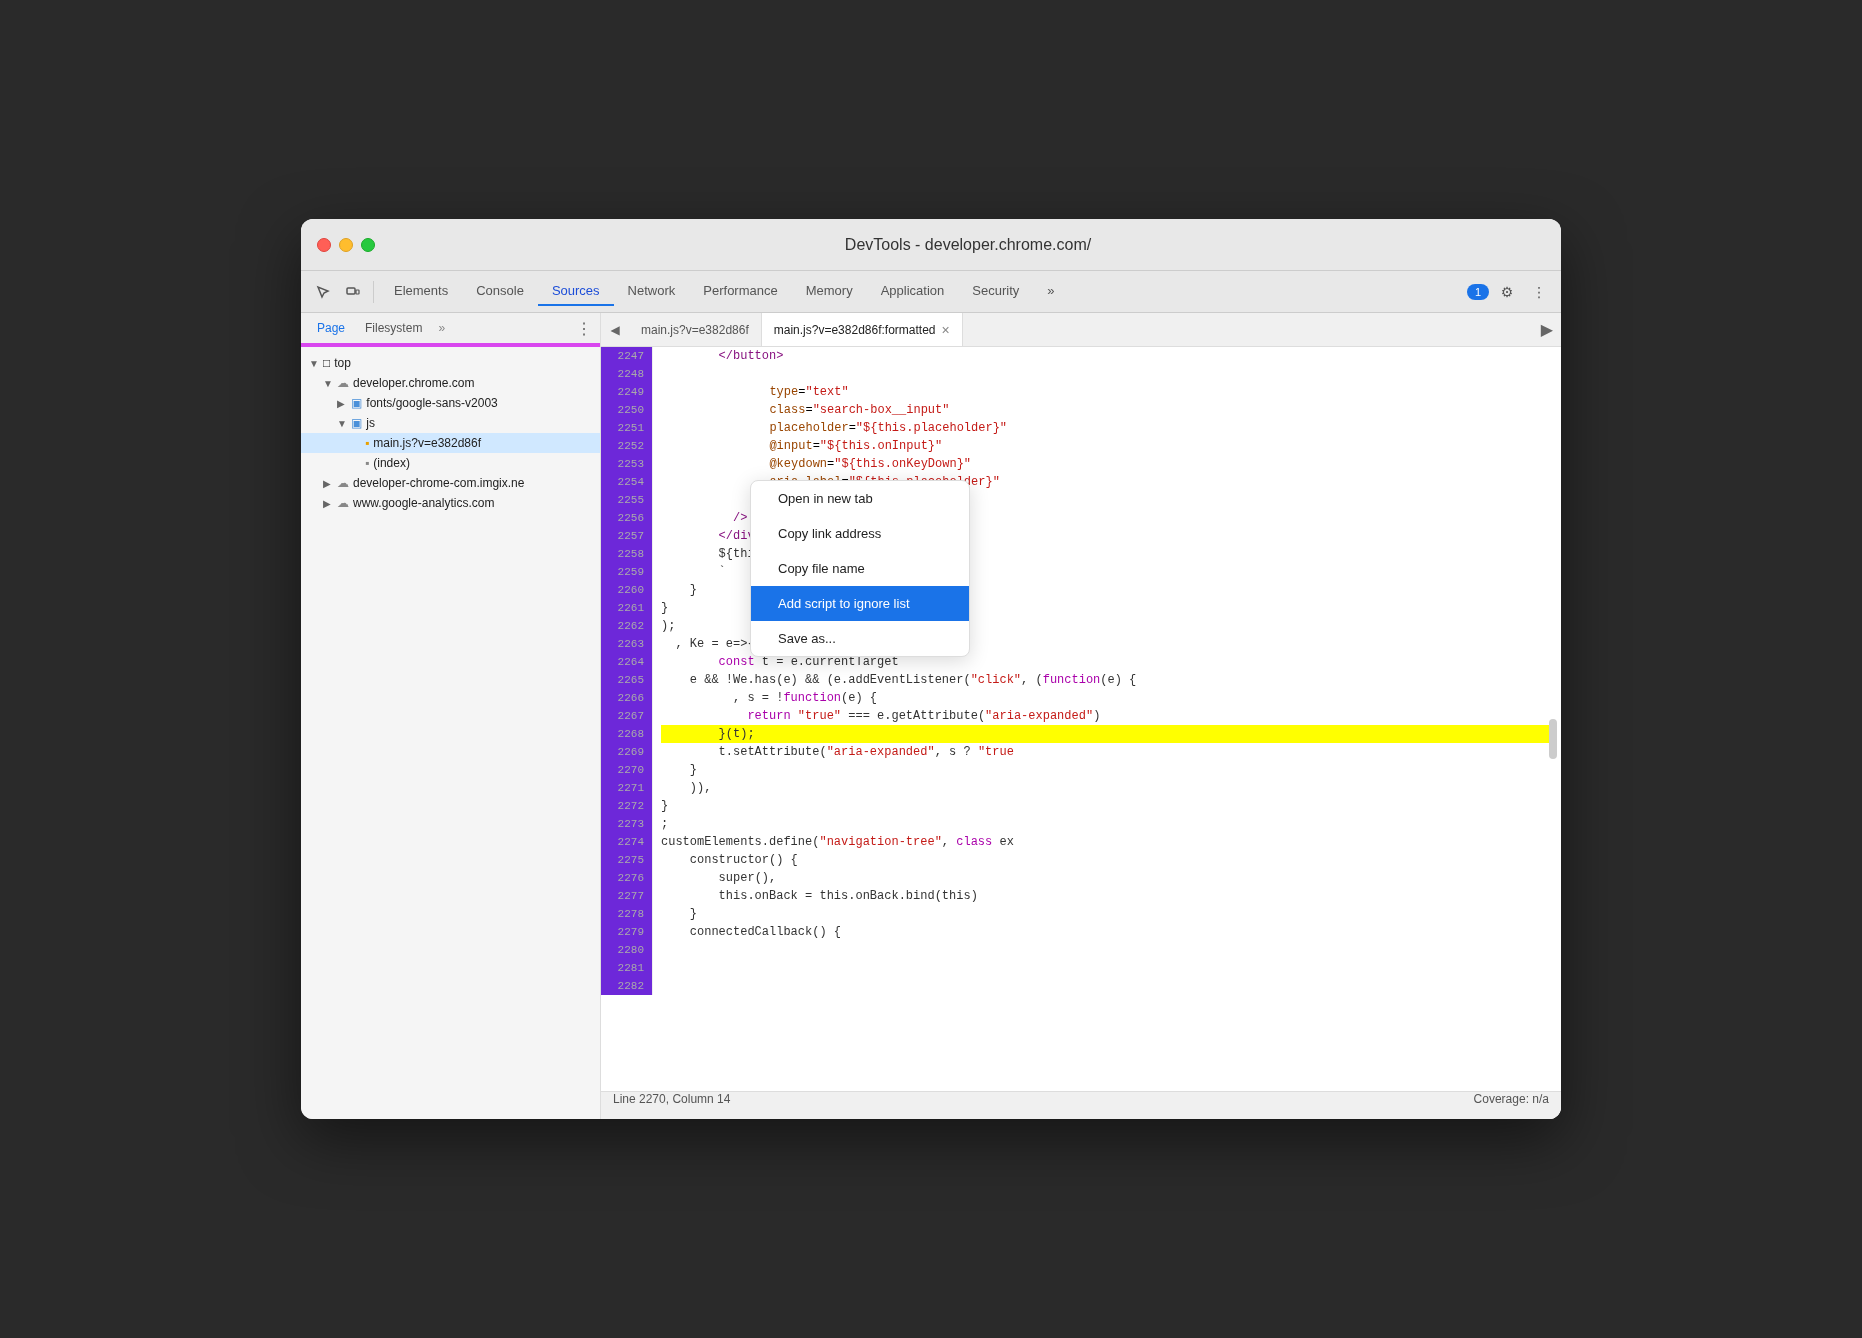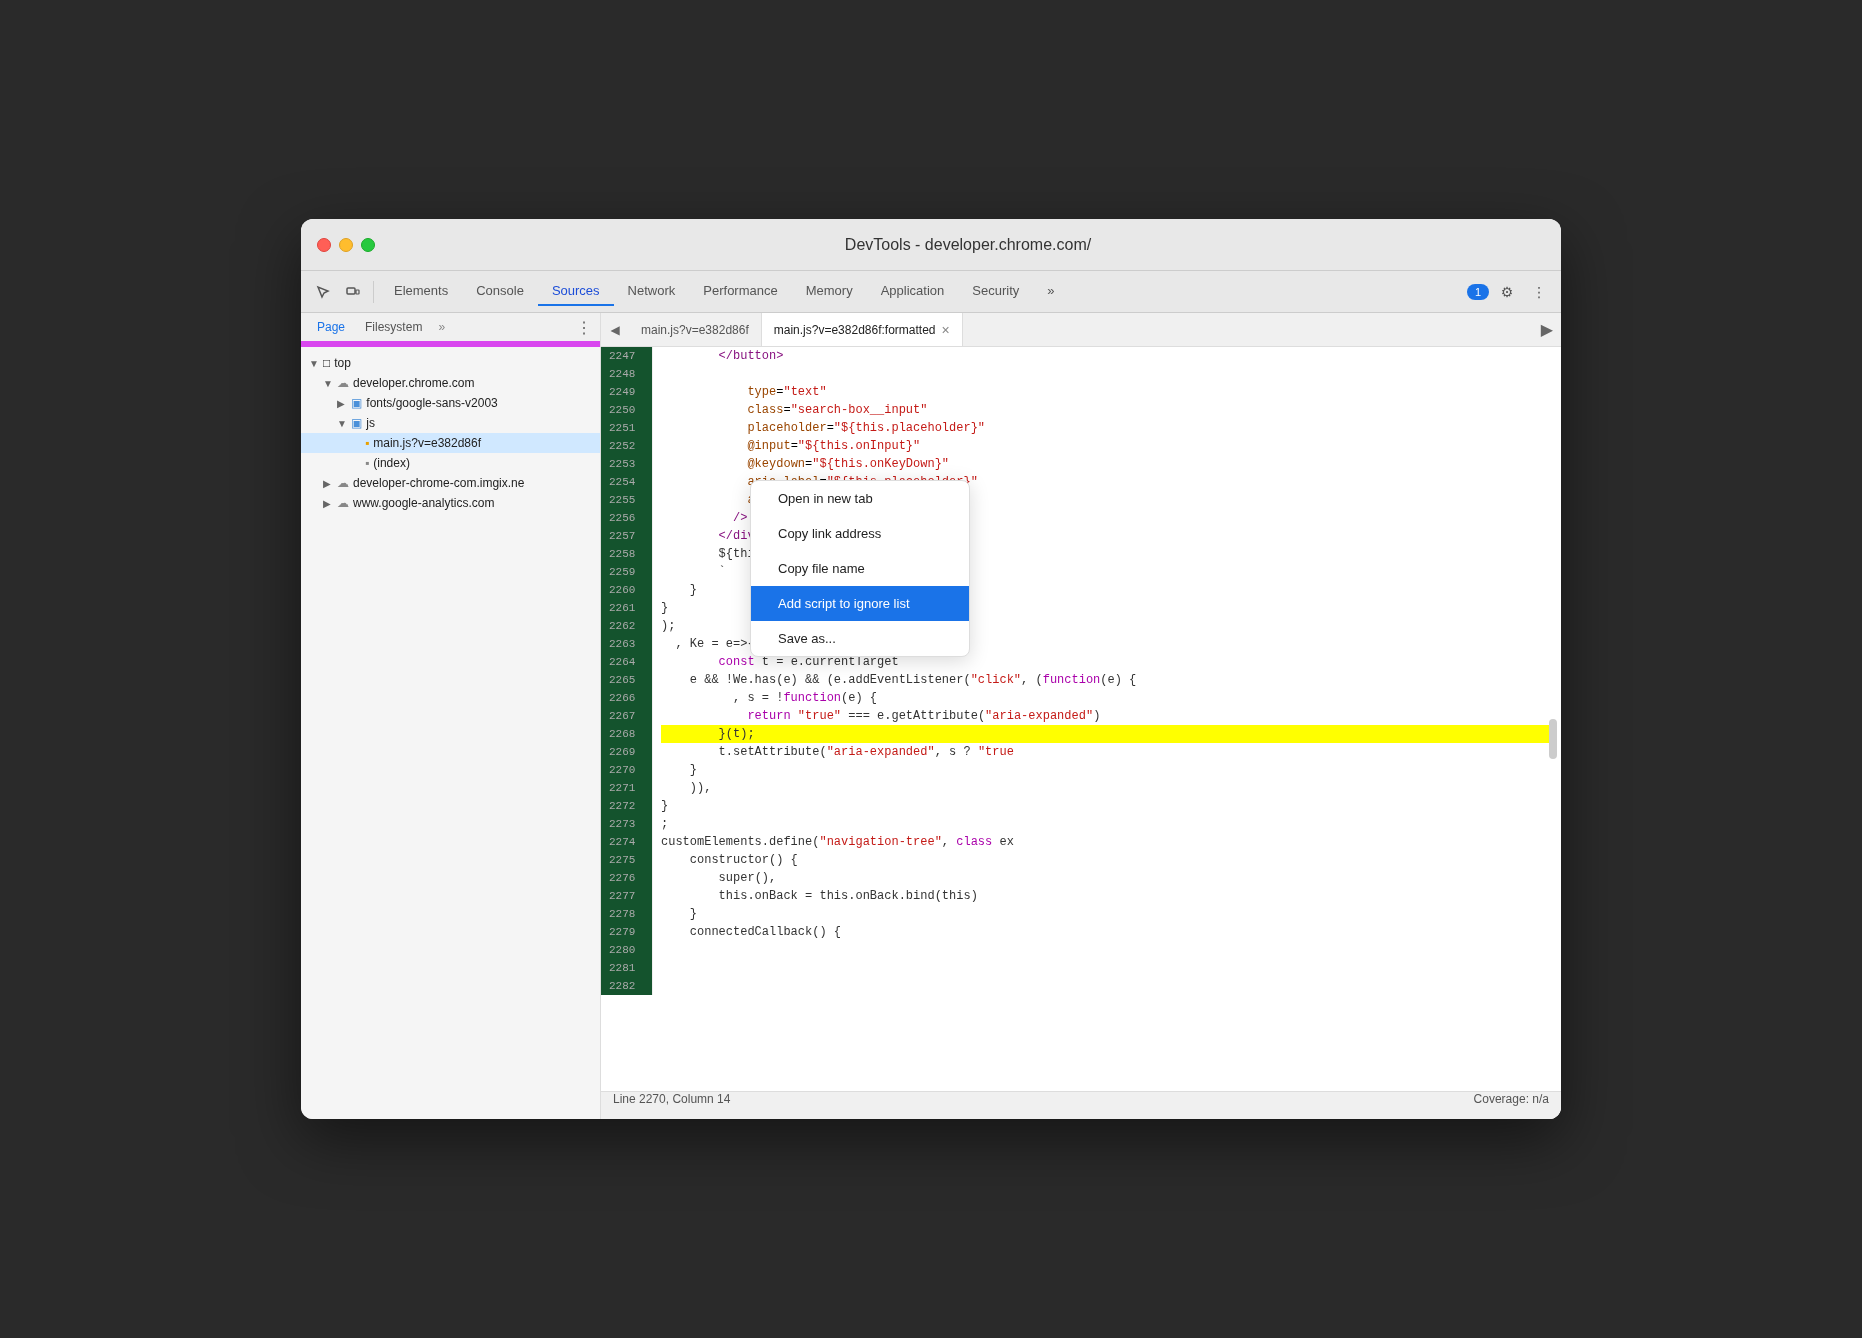--- a/index.html
+++ b/index.html
@@ -127,21 +127,21 @@
       border-right: 1px solid #ddd;
       display: flex;
       flex-direction: column;
       flex-shrink: 0;
     }
     .sidebar-tabs {
       display: flex;
       align-items: center;
       padding: 0 8px;
       height: 34px;
-      border-bottom: 6px solid #d946ef;
+      border-bottom: 4px solid #d946ef;
       background: #f0f0f0;
       gap: 4px;
     }
     .sidebar-tab {
       font-size: 12px;
       color: #555;
       cursor: pointer;
       padding: 4px 8px;
       border-radius: 4px;
     }
@@ -254,22 +254,23 @@
       font-family: 'Menlo', 'Monaco', 'Courier New', monospace;
       font-size: 12px;
       line-height: 18px;
       background: #fff;
     }
     .code-lines {
       display: flex;
     }
     .line-numbers {
       padding: 0 8px;
+      text-align: right;
       color: #aaa;
-      background: #14532d;
+      background: #6d28d9;
       border-right: 1px solid #eee;
       user-select: none;
       min-width: 52px;
       flex-shrink: 0;
     }
     .line-number {
       display: block;
       height: 18px;
       line-height: 18px;
       font-size: 11px;
@@ -285,21 +286,21 @@
       white-space: pre;
       display: block;
     }
     .code-line.highlighted {
       background: #ffff00;
     }
     
     .kw { color: #aa00aa; }
     .str { color: #c41a16; }
     .tag { color: #881280; }
-    .attr { color: #994500; }
+    .attr { color: #994500; margin-left: 22px; }
     .fn { color: #333; }
     .plain { color: #333; }
     
     .status-bar {
       height: 28px;
       background: #f0f0f0;
       border-top: 1px solid #ddd;
       display: flex;
       align-items: flex-start;
       padding: 0 12px;

